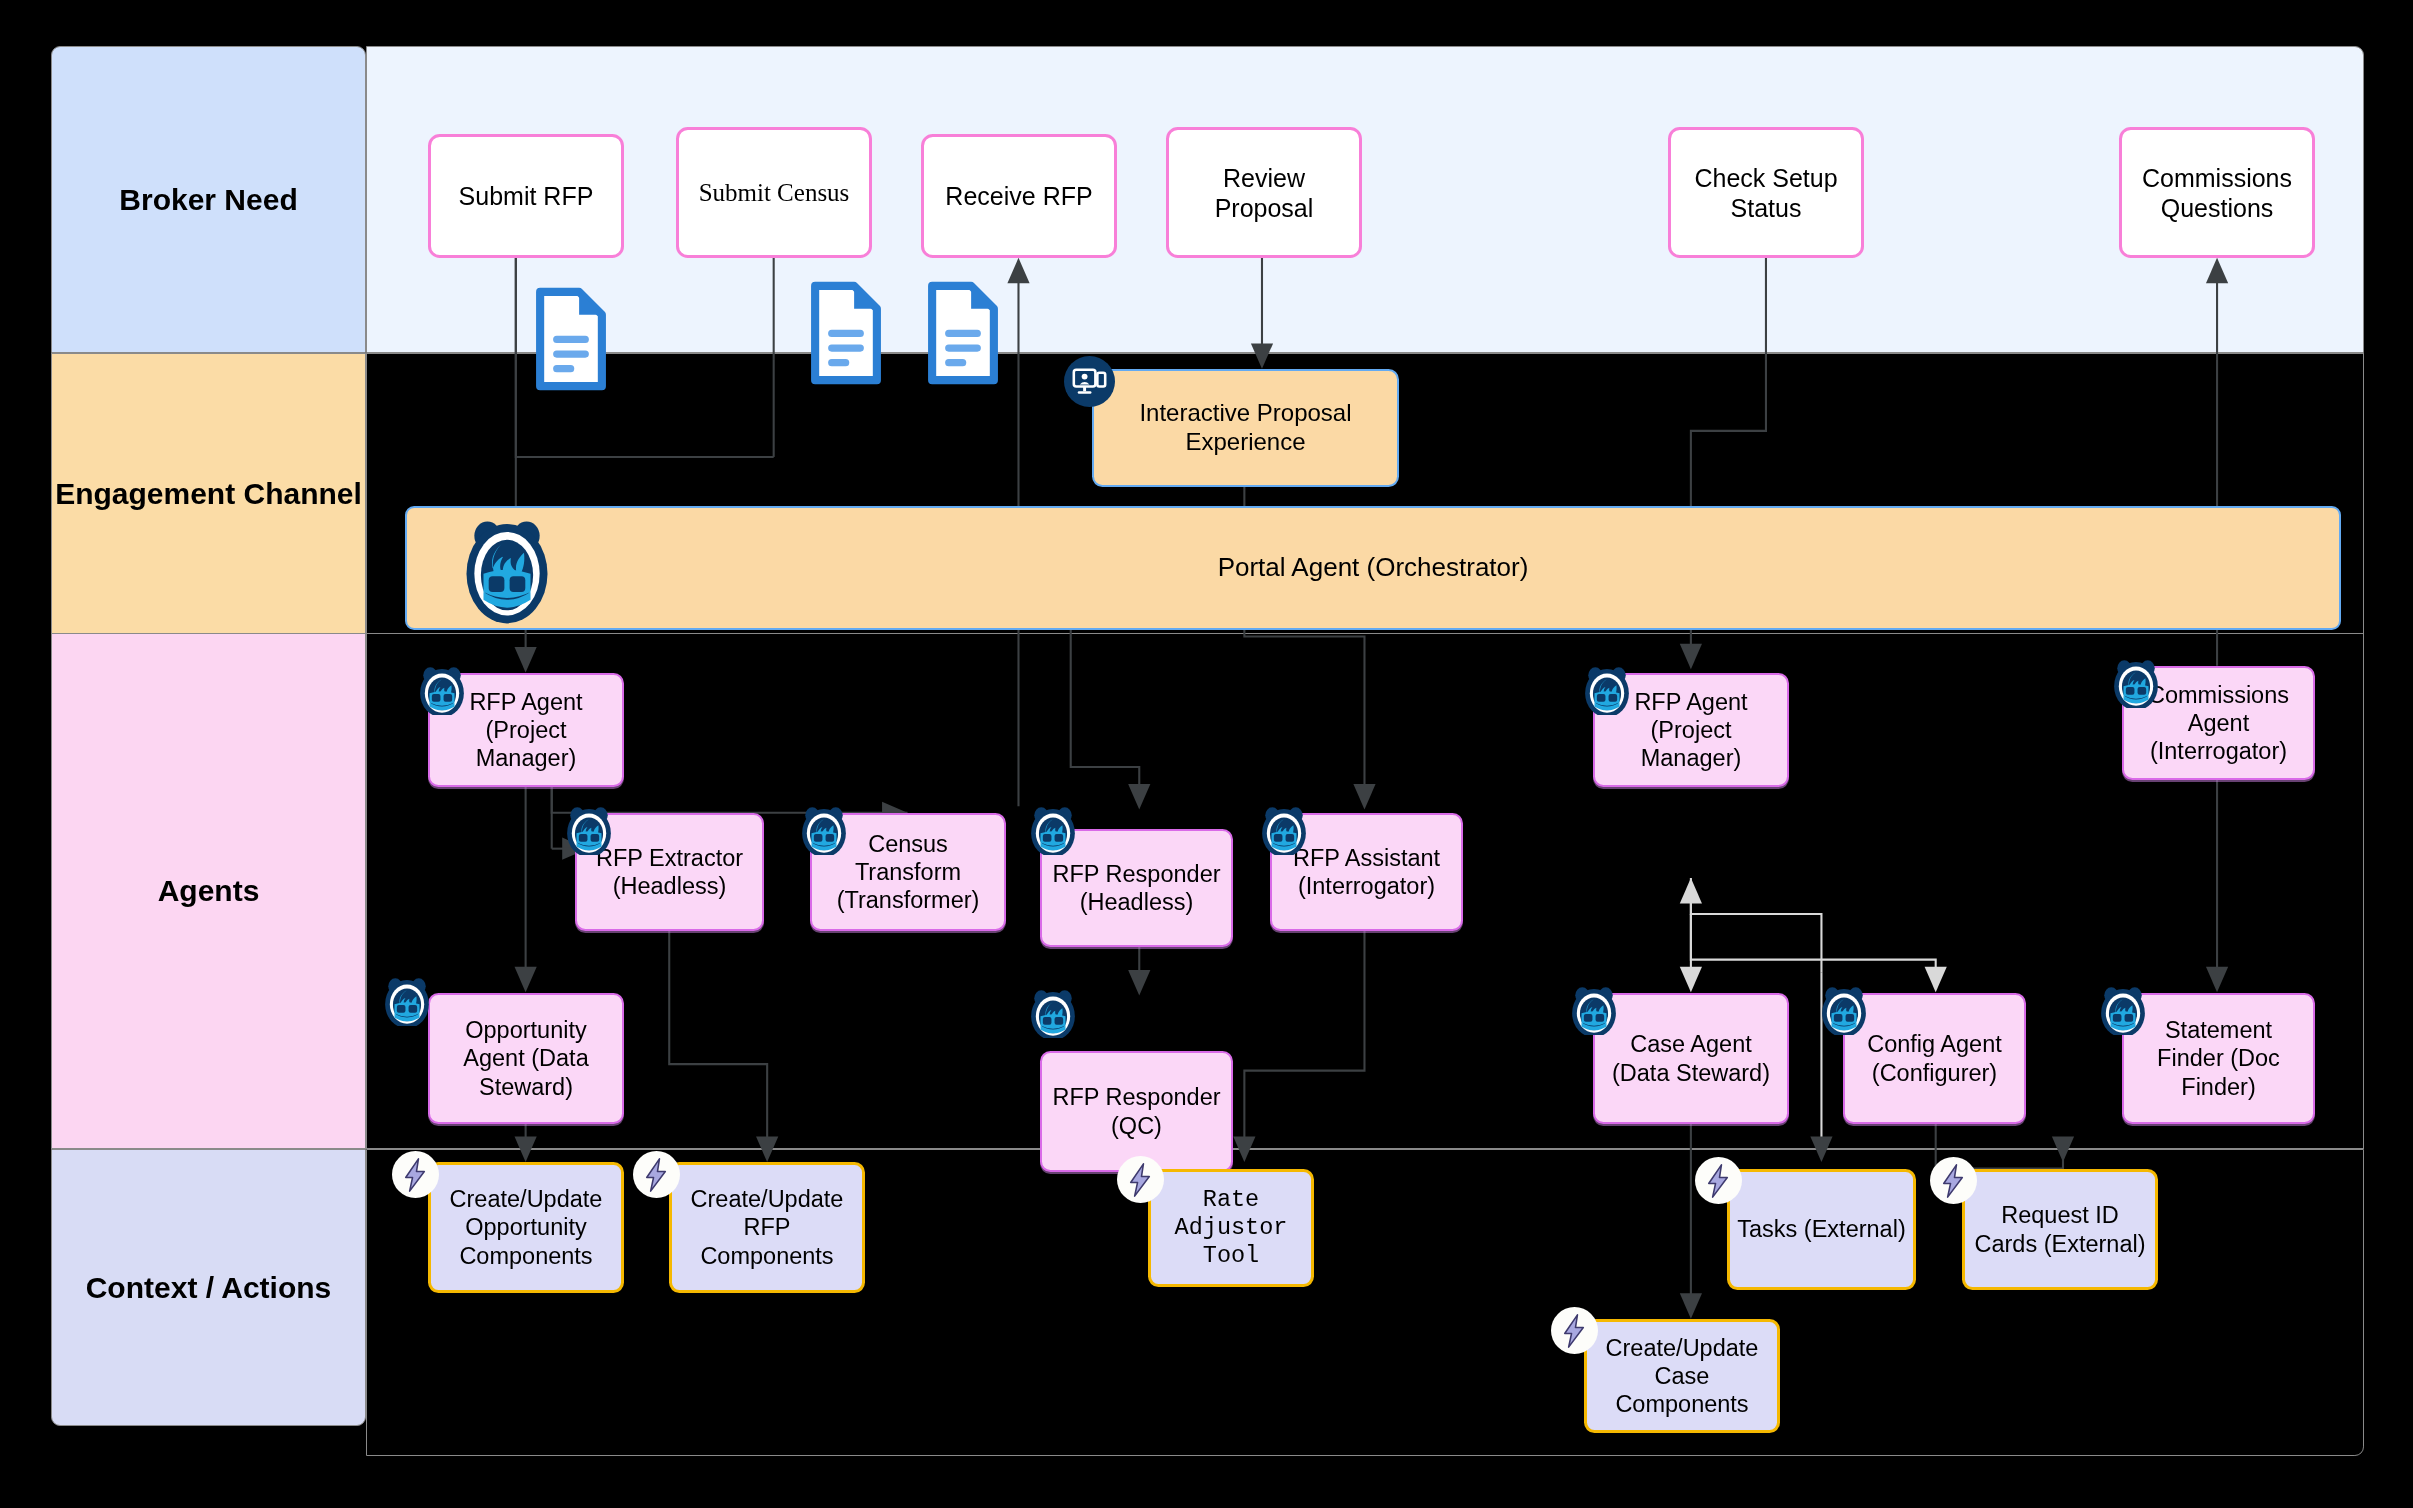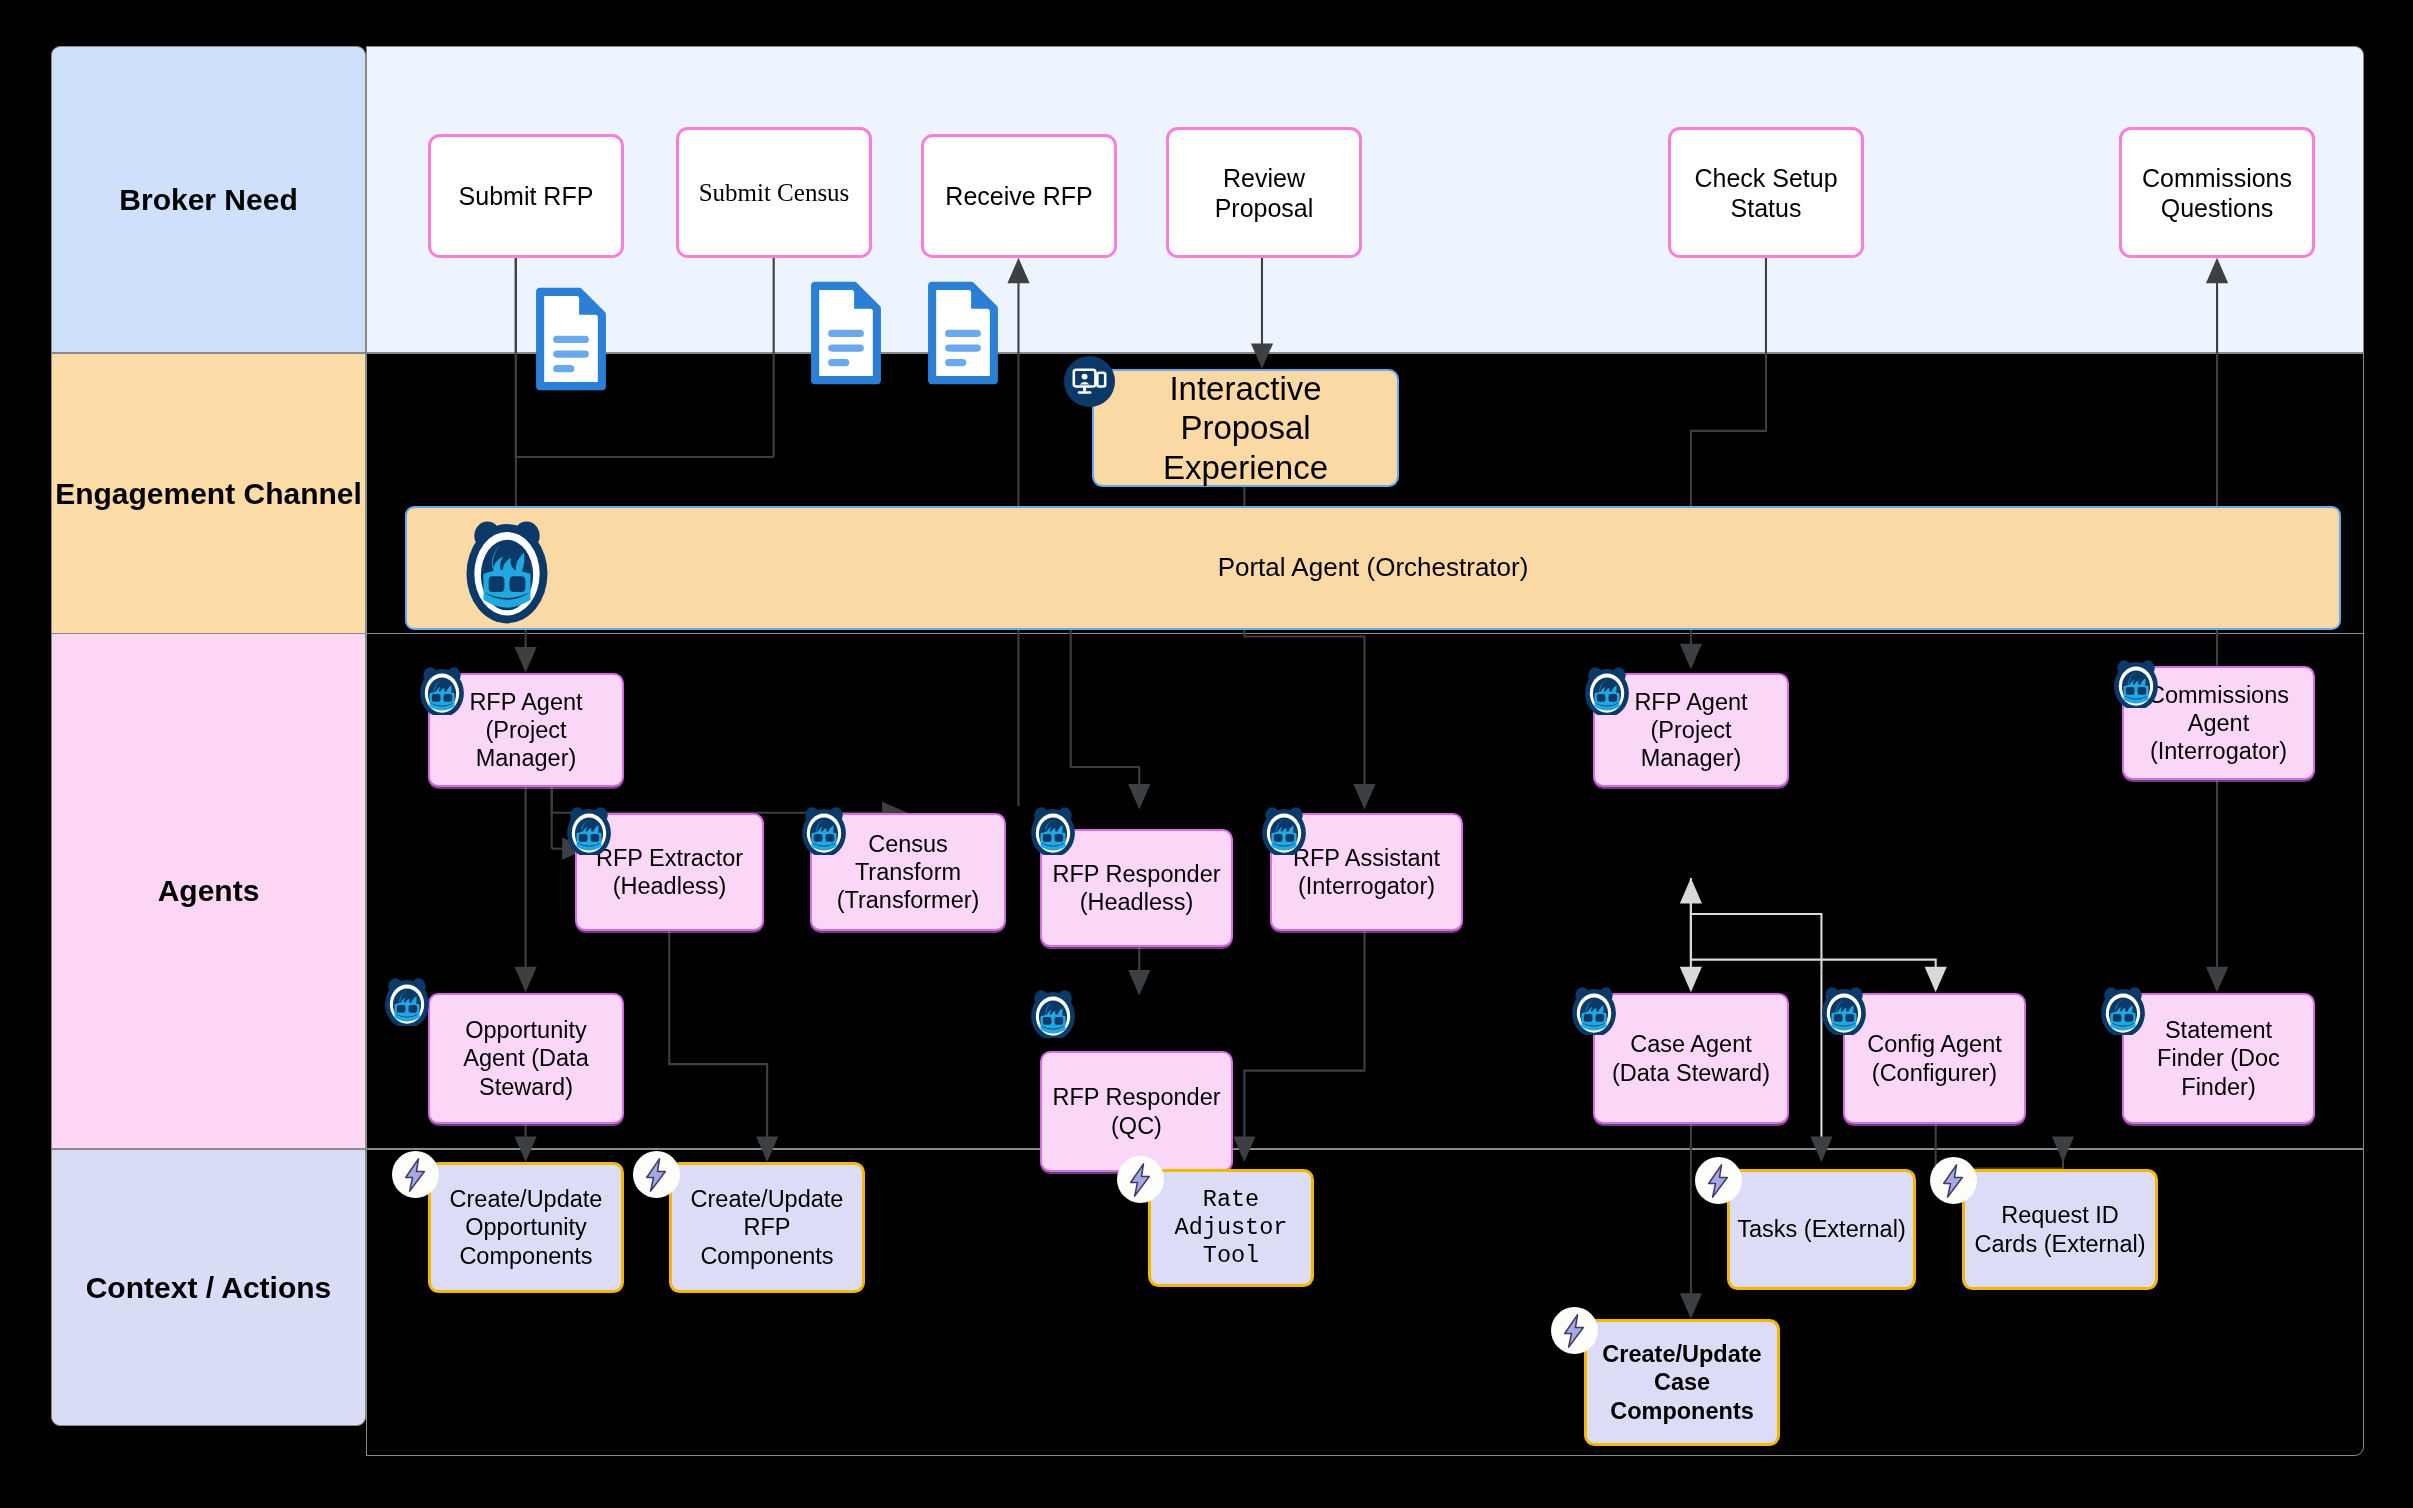--- a/index.html
+++ b/index.html
@@ -29,21 +29,21 @@
   .node{
     position:absolute;box-sizing:border-box;
     display:flex;align-items:center;justify-content:center;
     text-align:center;color:#000;line-height:1.2;
     padding:3.9px 6.5px;z-index:6;
   }
   .need{background:#ffffff;border:3.3px solid #f87fd8;border-radius:11.8px;font-size:25px;}
   .agent{background:#fbd7f7;border:2.6px solid #d96ae8;border-radius:10.4px;font-size:23.5px;
          box-shadow:0 2px 0 rgba(190,120,210,.55);}
   .action{background:#dcdcf7;border:3.3px solid #f5b800;border-radius:10.4px;font-size:23.5px;}
-  .channel{background:#fbd9a5;border:2.6px solid #63aaf2;border-radius:10.4px;font-size:33px;}
+  .channel{background:#fbd9a5;border:2.6px solid #63aaf2;border-radius:10.4px;font-size:24px;}
   .portalbar{background:#fbd9a5;border:2.6px solid #63aaf2;border-radius:9.1px;font-size:26px;}
 
   
   .badge{position:absolute;z-index:9;pointer-events:none;}
   .badge svg{display:block;}
 
   
   #wires{position:absolute;left:0;top:0;width:2413px;height:1508px;z-index:3;}
   .wire{fill:none;stroke:#3c4043;stroke-width:3.2;}
   .wire-lt{fill:none;stroke:#d9d9d9;stroke-width:3.2;}
@@ -515,21 +515,21 @@
   <div class="node action" style="left:1962px;top:1169px;width:196px;height:121px;">
     <span>Request ID Cards (External)</span>
   </div>
   <div class="badge" style="left:1930px;top:1157px;">
     <svg width="47" height="47" viewBox="0 0 48 48">
       <circle cx="24" cy="24" r="24" fill="#fdfdfa"></circle>
       <path d="M27 8 L14 27 h7 l-3 14 L33 21 h-8 z" fill="#a8a8e0" stroke="#3e3a6e" stroke-width="1.6" stroke-linejoin="round"></path>
     </svg>
   </div>
 
-  <div class="node action" style="left:1584px;top:1319px;width:196px;height:127px;font-weight:bold;">
+  <div class="node action" style="left:1584px;top:1319px;width:196px;height:114px;">
     <span>Create/Update Case Components</span>
   </div>
   <div class="badge" style="left:1551px;top:1307px;">
     <svg width="47" height="47" viewBox="0 0 48 48">
       <circle cx="24" cy="24" r="24" fill="#fdfdfa"></circle>
       <path d="M27 8 L14 27 h7 l-3 14 L33 21 h-8 z" fill="#a8a8e0" stroke="#3e3a6e" stroke-width="1.6" stroke-linejoin="round"></path>
     </svg>
   </div>
 
 </div>

